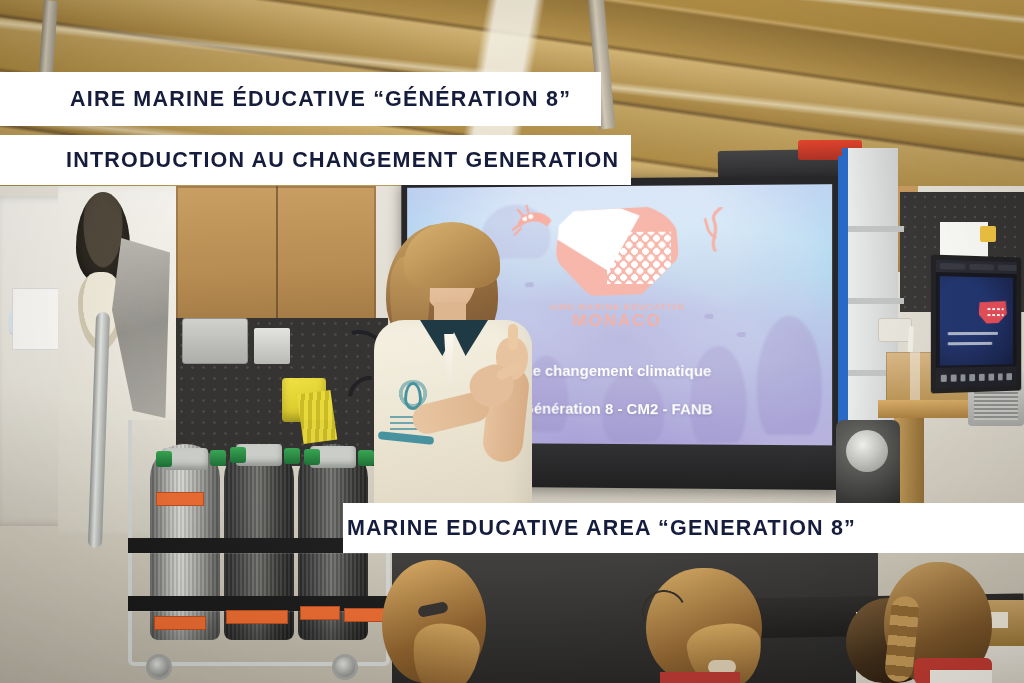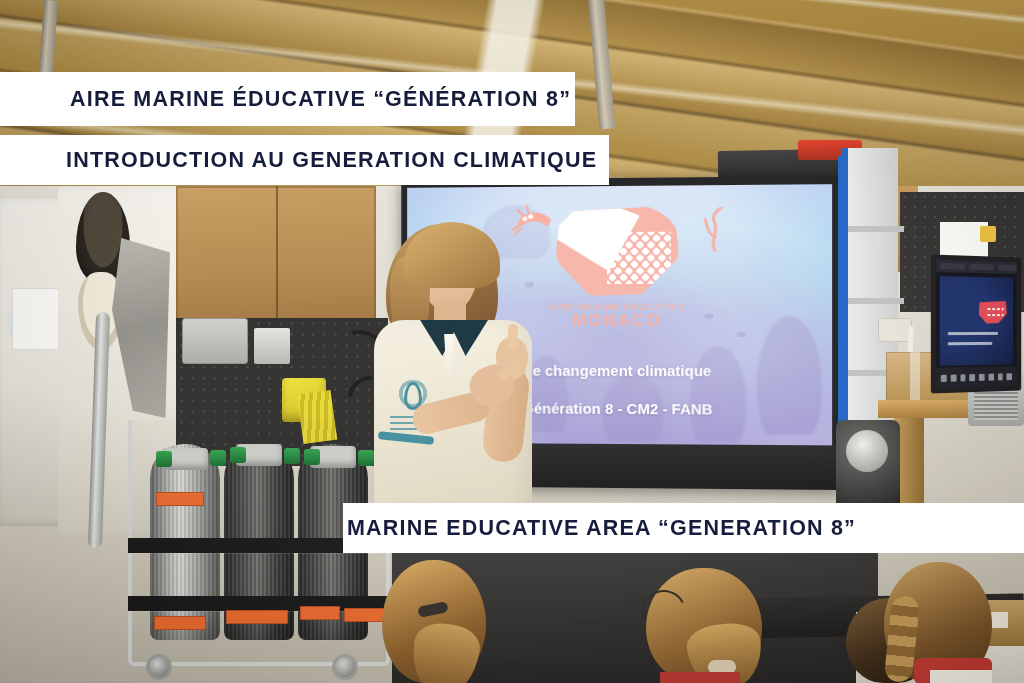--- a/index.html
+++ b/index.html
@@ -547,21 +547,21 @@
     position:absolute;
     background:#ffffff;
     color:#161c3c;
     display:flex; align-items:center;
     font-family:"Liberation Sans", sans-serif;
     font-weight:700;
     letter-spacing:1.2px;
     white-space:nowrap;
     box-shadow:0 0 0 0 rgba(0,0,0,0);
   }
-  #banner-fr-1{ left:0;  top:72px;  height:54px;  padding-left:70px; padding-right:4px; font-size:21.5px; }
+  #banner-fr-1{ left:0;  top:72px;  height:54px;  padding-left:70px; padding-right:30px; font-size:21.5px; }
   #banner-fr-2{ left:0;  top:135px; height:50px;  padding-left:66px; padding-right:12px; font-size:21.5px; }
   #banner-en-1{ left:343px; top:503px; height:50px; width:789px; padding-left:4px; font-size:21.5px; }
   #banner-en-2{ left:462px; top:566px; height:50px; width:562px; padding-left:18px; font-size:21.5px; }
 
   
   .grade{
     position:absolute; inset:0; pointer-events:none;
     background:
       radial-gradient(ellipse at 50% 45%, rgba(255,255,255,.05) 0 50%, rgba(0,0,0,.14) 100%);
   }
@@ -763,16 +763,16 @@
       <div class="head"></div>
       <div class="braid"></div>
       <div class="collar-red"></div>
       <div class="white-top"></div>
     </div>
 
     <div class="grade"></div>
   </div>
 
   <div class="banner" id="banner-fr-1">AIRE MARINE ÉDUCATIVE “GÉNÉRATION 8”</div>
-  <div class="banner" id="banner-fr-2">INTRODUCTION AU GENERATION CLIMATIQUE</div>
+  <div class="banner" id="banner-fr-2">INTRODUCTION AU CHANGEMENT GENERATION</div>
   <div class="banner" id="banner-en-1">MARINE EDUCATIVE AREA “GENERATION 8”</div>
 
 </div>
 
 </body></html>

